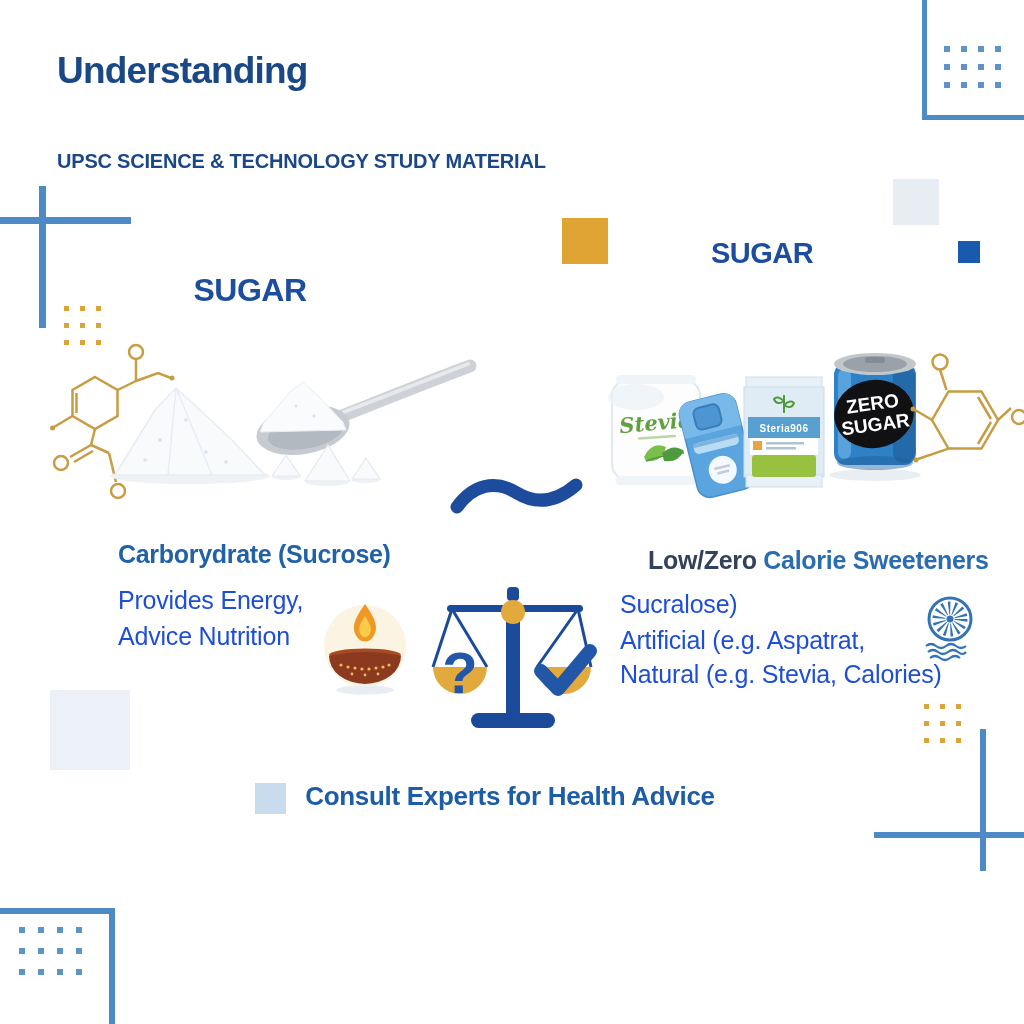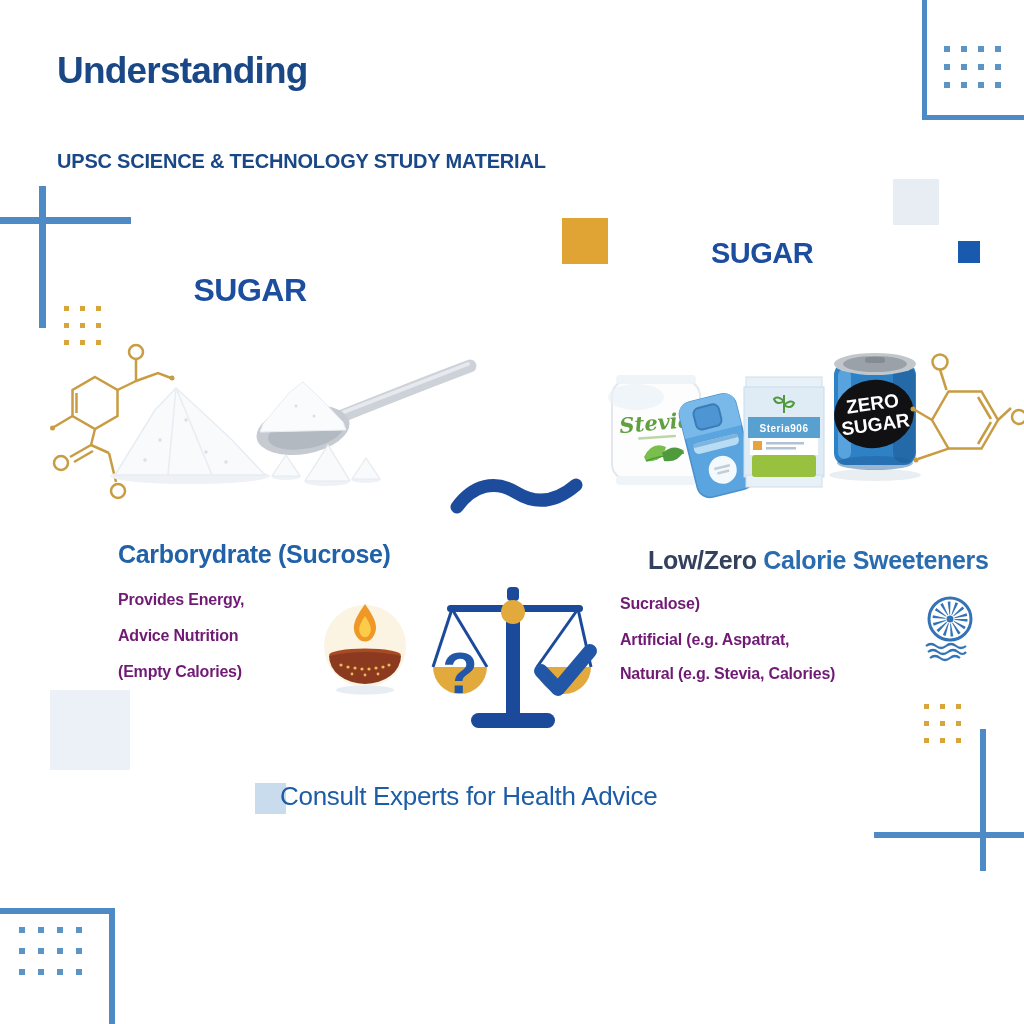--- a/index.html
+++ b/index.html
@@ -9,22 +9,22 @@
   
   .title{color:#1A4786;font-weight:700;font-size:37px;letter-spacing:-0.8px;line-height:1;}
   .subtitle{color:#1A4786;font-weight:700;font-size:20px;letter-spacing:-0.2px;}
   
   .colhead{color:#1C4D9E;font-weight:700;font-size:32px;letter-spacing:-0.5px;text-align:center;}
   .colhead2{color:#1C4D9E;font-weight:700;font-size:29px;letter-spacing:-0.5px;text-align:center;line-height:40px;}
   
   .bluehead{color:#2061A8;font-weight:700;font-size:25px;letter-spacing:-0.3px;}
   .darkpart{color:#33415C;font-weight:700;}
   .bluepart{color:#2A6CB0;font-weight:700;}
-  .body-black{color:#701a75;font-weight:700;font-size:16px;line-height:36px;letter-spacing:-0.2px;}
-  .footer-text{color:#1D5CA6;font-weight:400;font-size:26px;letter-spacing:-0.3px;}
+  .body-black{color:#1d4ed8;font-weight:400;font-size:25px;line-height:36px;letter-spacing:-0.2px;}
+  .footer-text{color:#1D5CA6;font-weight:700;font-size:26px;text-align:center;letter-spacing:-0.3px;}
   
   .sq{position:absolute;}
   .dots-blue{position:absolute;width:6px;height:6px;background:#5B94C7;}
   .dots-gold{position:absolute;width:5px;height:5px;background:#D9A43B;}
   .d-tr{box-shadow:17px 0 0 0 #5B94C7,34px 0 0 0 #5B94C7,51px 0 0 0 #5B94C7,
         0 18px 0 0 #5B94C7,17px 18px 0 0 #5B94C7,34px 18px 0 0 #5B94C7,51px 18px 0 0 #5B94C7,
         0 36px 0 0 #5B94C7,17px 36px 0 0 #5B94C7,34px 36px 0 0 #5B94C7,51px 36px 0 0 #5B94C7;}
   .d-bl{box-shadow:19px 0 0 0 #5B94C7,38px 0 0 0 #5B94C7,57px 0 0 0 #5B94C7,
         0 21px 0 0 #5B94C7,19px 21px 0 0 #5B94C7,38px 21px 0 0 #5B94C7,57px 21px 0 0 #5B94C7,
         0 42px 0 0 #5B94C7,19px 42px 0 0 #5B94C7,38px 42px 0 0 #5B94C7,57px 42px 0 0 #5B94C7;}
@@ -250,21 +250,20 @@
       <path d="M6,54 q5,-4 10,0 t10,0 t10,0 t10,0"></path>
       <path d="M8,60 q5,-4 10,0 t10,0 t10,0 t8,0"></path>
       <path d="M10,66 q5,-4 10,0 t10,0 t10,0"></path>
     </g>
   </svg>
 
   <div class="abs bluehead" style="left:118px;top:540px;text-align:right;">Carborydrate (Sucrose)</div>
   <div class="abs body-black" style="left:118px;top:582px;">
     <div>Provides Energy,</div>
     <div>Advice Nutrition</div>
-    <div>(Empty Calories)</div>
   </div>
 
   <div class="abs" style="left:620px;top:546px;font-size:25px;letter-spacing:-0.3px;margin-left:28px;">
     <span class="darkpart">Low/Zero </span><span class="bluepart">Calorie Sweeteners</span>
   </div>
   <div class="abs body-black" style="left:620px;top:586px;">
     <div>Sucralose)</div>
     <div>Artificial (e.g. Aspatrat,</div>
   </div>
   <div class="abs body-black" style="left:620px;top:656px;">Natural (e.g. Stevia, Calories)</div>

